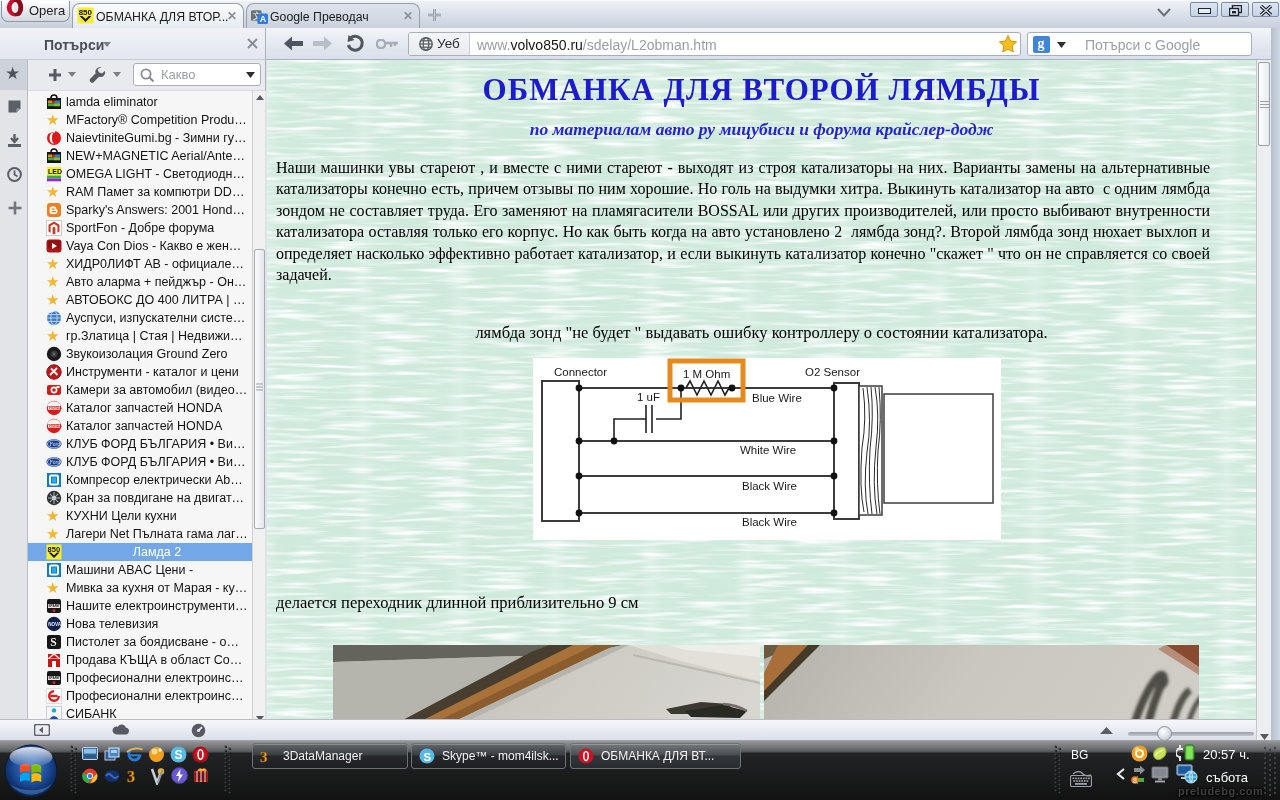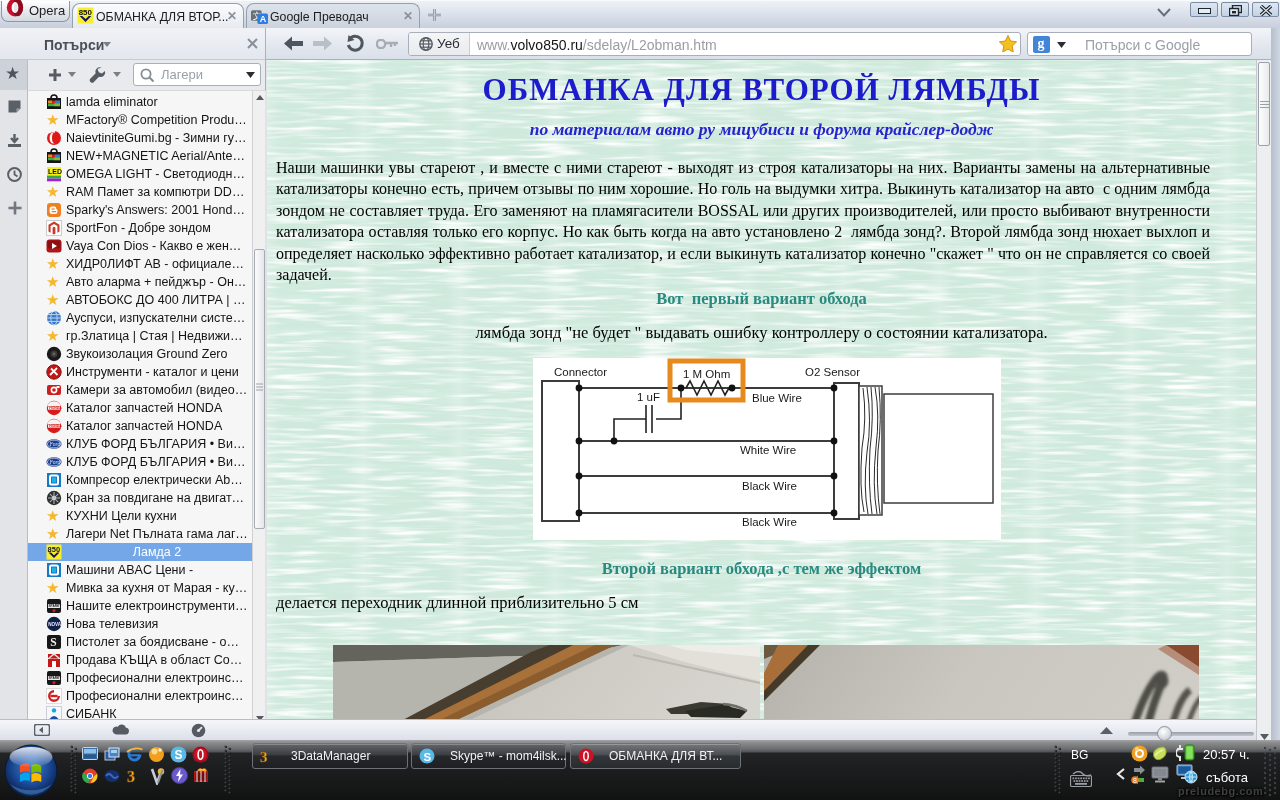--- a/index.html
+++ b/index.html
@@ -52,21 +52,21 @@
 #h3{left:0;top:229px;width:989px;text-align:center;font-size:16.5px;font-weight:bold;color:#2a8a80;}
 #cap1{left:0;top:263px;width:989px;text-align:center;font-size:16.5px;color:#000;}
 #h4{left:0;top:499px;width:989px;text-align:center;font-size:16.5px;font-weight:bold;color:#2a8a80;}
 #cap2{left:9px;top:533px;font-size:16.5px;color:#000;}
 #diagram{left:266px;top:298px;width:468px;height:182px;background:#fff;text-decoration:underline;}
 #photoL{left:66px;top:585px;width:427px;height:140px;overflow:hidden;}
 #photoR{left:497px;top:585px;width:435px;height:140px;overflow:hidden;}
 
 #taskbar{left:0;top:740px;width:1280px;height:60px;background:linear-gradient(#a4a6a8 0px,#8e9092 2px,#6a6c6f 9px,#505254 12px,#232425 13px,#1d1e1f 27px,#171818 45px,#121213 60px);}
 .tbtn{position:absolute;top:743px;height:26px;border-radius:3px;border:1px solid #6e7176;background:linear-gradient(#63666b,#3a3d41 45%,#26282b 50%,#1d1f22);box-shadow:inset 0 1px 0 rgba(255,255,255,.25);box-sizing:border-box;}
-.tbtn .tl{position:absolute;left:30px;top:5px;font-size:12px;color:#f2f2f2;white-space:nowrap;margin-left:8px;}
+.tbtn .tl{position:absolute;left:30px;top:5px;font-size:12px;color:#f2f2f2;white-space:nowrap;}
 .tray{color:#fff;font-size:12px;}
 #prelude{left:1178px;top:785px;font-size:11px;font-weight:bold;color:#404040;text-shadow:0 0 3px #000,1px 1px 2px #000;letter-spacing:0.5px;}
 </style></head>
 <body>
 
 <div class="abs" id="tabbar"></div>
 <div class="abs" id="operabtn">
     <svg class="abs" style="left:3px;top:-2px" width="20" height="19" viewBox="0 0 20 19">
       <ellipse cx="10" cy="8.5" rx="8.2" ry="9" fill="#c8102e"></ellipse>
       <ellipse cx="12.5" cy="8.5" rx="5.5" ry="8.8" fill="#8c0a1c"></ellipse>
@@ -210,21 +210,21 @@
     </svg>
 <svg class="abs" style="left:85px;top:12px" width="9" height="6">
       <polygon points="0,0 8,0 4,5" fill="#7a7e86"></polygon>
     </svg>
 </div>
 <div class="abs" id="findbox">
 <svg class="abs" style="left:6px;top:4px" width="15" height="15">
       <circle cx="6" cy="6" r="4.6" fill="none" stroke="#868c95" stroke-width="1.8"></circle>
       <line x1="9.5" y1="9.5" x2="13.5" y2="13.5" stroke="#868c95" stroke-width="2"></line>
     </svg>
-<span class="abs" style="left:27px;top:3px;font-size:13px;color:#9aa0a8;">Лагери</span>
+<span class="abs" style="left:27px;top:3px;font-size:13px;color:#9aa0a8;">Какво</span>
 <svg class="abs" style="left:112px;top:8px" width="10" height="7">
       <polygon points="0,0 9,0 4.5,6" fill="#2a2e34"></polygon>
     </svg>
 </div>
 <div class="abs" id="bmlist">
 <div class="bm" style="top:1.5px">
       <span class="ic"><svg width="16" height="16" viewBox="0 0 16 16">
           <rect x="1" y="4" width="14" height="11" fill="#141414"></rect>
           <rect x="2" y="6.6" width="12" height="2.6" fill="#cc2222"></rect>
           <rect x="2" y="6.6" width="4" height="2.6" fill="#d89020"></rect>
@@ -280,21 +280,21 @@
           <rect x="5.6" y="6.4" width="3" height="1.3" fill="#ed8022"></rect>
           <rect x="5.6" y="9" width="4.6" height="1.3" fill="#ed8022"></rect>
         </svg></span>
       <span class="tx">Sparky's Answers: 2001 Honda Ci...</span>
     </div>
 <div class="bm" style="top:127.5px">
       <span class="ic"><svg width="16" height="16" viewBox="0 0 16 16">
           <rect x="0.5" y="0.5" width="15" height="15" fill="#fff" stroke="#ccc"></rect>
           <path d="M8 1.5 L2.5 4.8 V11.5 L4.6 12.7 V6 L8 4 L11.4 6 V12.7 L13.5 11.5 V4.8 Z M6.6 13.8 V7.6 L8 6.8 L9.4 7.6 V13.8 L8 14.6 Z" fill="#c43c2a"></path>
         </svg></span>
-      <span class="tx">SportFon - Добре зондом</span>
+      <span class="tx">SportFon - Добре форума</span>
     </div>
 <div class="bm" style="top:145.5px">
       <span class="ic"><svg width="16" height="16" viewBox="0 0 16 16">
           <rect x="0.5" y="1.5" width="15" height="13" rx="3" fill="#b01616"></rect>
           <rect x="1.5" y="2.5" width="13" height="8" rx="2" fill="#8c1010"></rect>
           <polygon points="6,5 11,8 6,11" fill="#fff"></polygon>
         </svg></span>
       <span class="tx">Vaya Con Dios - Какво е жената ...</span>
     </div>
 <div class="bm" style="top:163.5px">
@@ -521,21 +521,20 @@
   </filter>
  </defs>
  <rect width="989" height="662" fill="#cfe9dc"></rect>
  <rect width="989" height="662" filter="url(#dark1)"></rect>
  <rect width="989" height="662" filter="url(#white1)"></rect>
 </svg>
 <div class="abs" style="left:0;top:0;width:989px;height:662px;background:repeating-linear-gradient(90deg, rgba(255,255,255,0.20) 0px, rgba(255,255,255,0) 14px, rgba(255,255,255,0) 82px, rgba(255,255,255,0.20) 96px);"></div>
 <div class="abs serif" id="h2">по материалам авто ру мицубиси и форума крайслер-додж</div>
 <div class="abs serif" id="h1">ОБМАНКА ДЛЯ ВТОРОЙ ЛЯМБДЫ</div>
 <div class="abs serif" id="para">Наши машинки увы стареют , и вместе с ними стареют - выходят из строя катализаторы на них. Варианты замены на альтернативные катализаторы конечно есть, причем отзывы по ним хорошие. Но голь на выдумки хитра. Выкинуть катализатор на авто&nbsp; с одним лямбда зондом не составляет труда. Его заменяют на пламягасители BOSSAL или других производителей, или просто выбивают внутренности катализатора оставляя только его корпус. Но как быть когда на авто установлено 2&nbsp; лямбда зонд?. Второй лямбда зонд нюхает выхлоп и определяет насколько эффективно работает катализатор, и если выкинуть катализатор конечно "скажет " что он не справляется со своей задачей.</div>
-<div class="abs serif" id="h3">Вот&nbsp; первый вариант обхода</div>
 <div class="abs serif" id="cap1">лямбда зонд "не будет " выдавать ошибку контроллеру о состоянии катализатора.</div>
 <div class="abs" id="diagram"><svg width="468" height="182" style="font-family:'Liberation Sans',sans-serif">
 <g stroke="#3c3c3c" stroke-width="2" fill="none">
 <rect x="9" y="23" width="37" height="140" fill="#fff"></rect>
 <line x1="46" y1="30" x2="301" y2="30"></line>
 <line x1="46" y1="83" x2="301" y2="83"></line>
 <line x1="46" y1="118" x2="301" y2="118"></line>
 <line x1="46" y1="155" x2="301" y2="155"></line>
 <rect x="301" y="25" width="25" height="136" fill="#fff"></rect>
 <rect x="326" y="28" width="23" height="129" fill="#fff" stroke-width="1.5"></rect>
@@ -570,22 +569,21 @@
 <text x="21" y="18">Connector</text>
 <text x="150" y="20">1 M Ohm</text>
 <text x="272" y="18">O2 Sensor</text>
 <text x="104" y="43">1 uF</text>
 <text x="219" y="44">Blue Wire</text>
 <text x="207" y="96">White Wire</text>
 <text x="209" y="132">Black Wire</text>
 <text x="209" y="168">Black Wire</text>
 </g>
 </svg></div>
-<div class="abs serif" id="h4">Второй вариант обхода ,с тем же эффектом</div>
-<div class="abs serif" id="cap2">делается переходник длинной приблизительно 5 см</div>
+<div class="abs serif" id="cap2">делается переходник длинной приблизительно 9 см</div>
 <div class="abs" id="photoL"><svg width="427" height="140">
 <defs>
           <linearGradient id="pg1" x1="0" y1="0" x2="1" y2="0.25">
             <stop offset="0" stop-color="#b2b1a9"></stop>
             <stop offset="0.5" stop-color="#cbc9c2"></stop>
             <stop offset="1" stop-color="#d7d5cf"></stop>
           </linearGradient>
         </defs>
 <rect width="427" height="140" fill="url(#pg1)"></rect>
 <polygon points="0,0 290,0 250,9 0,17" fill="#64645c"></polygon>

